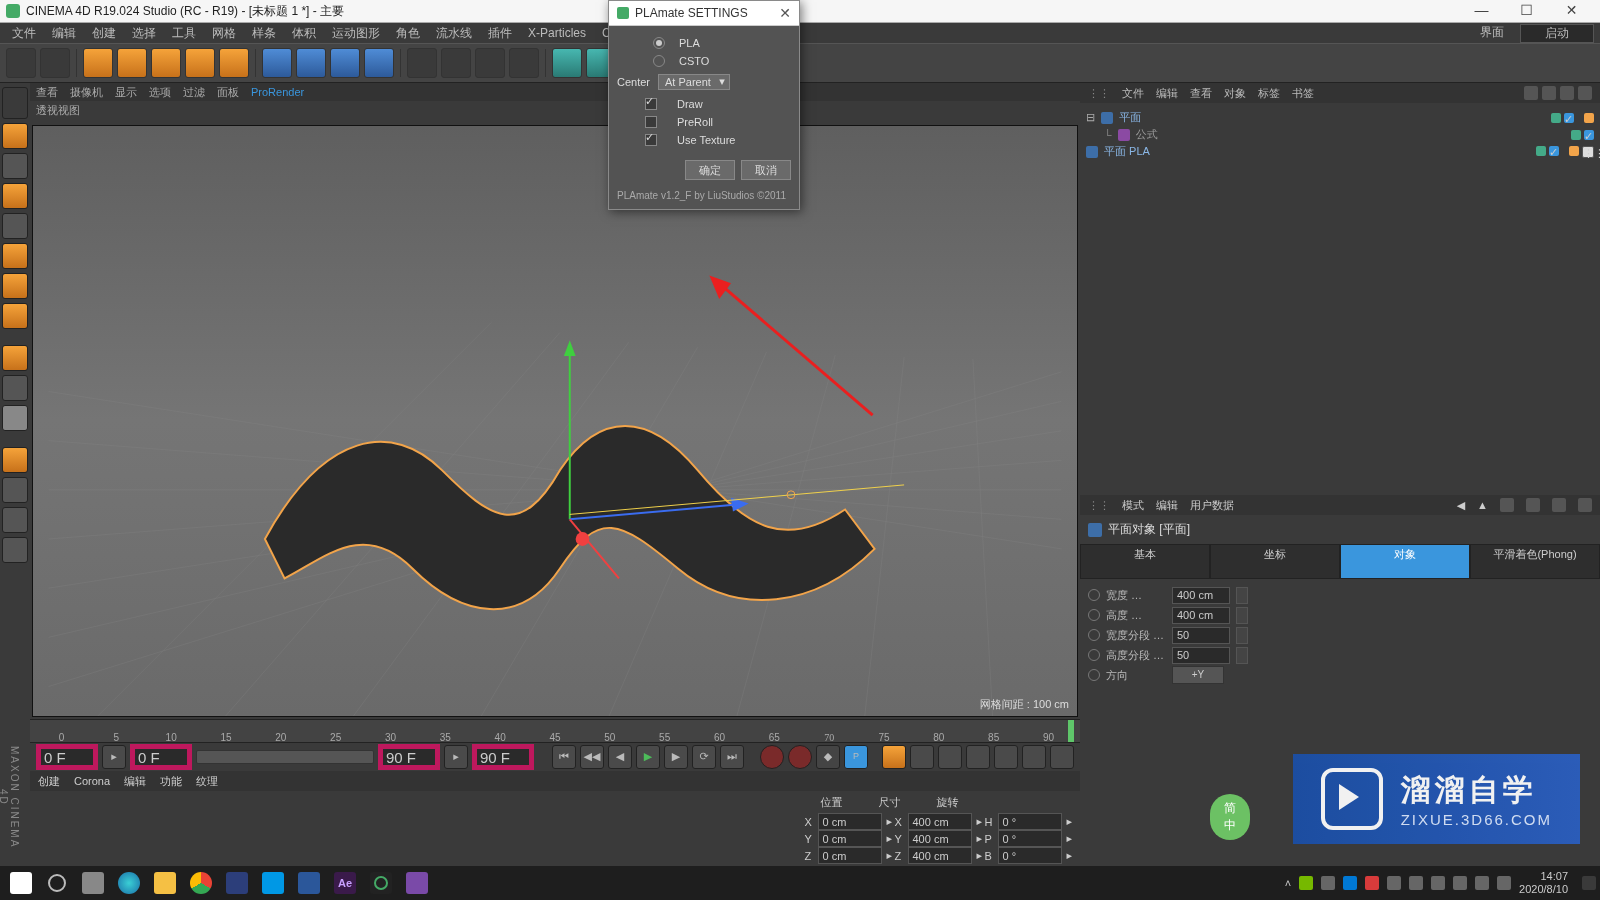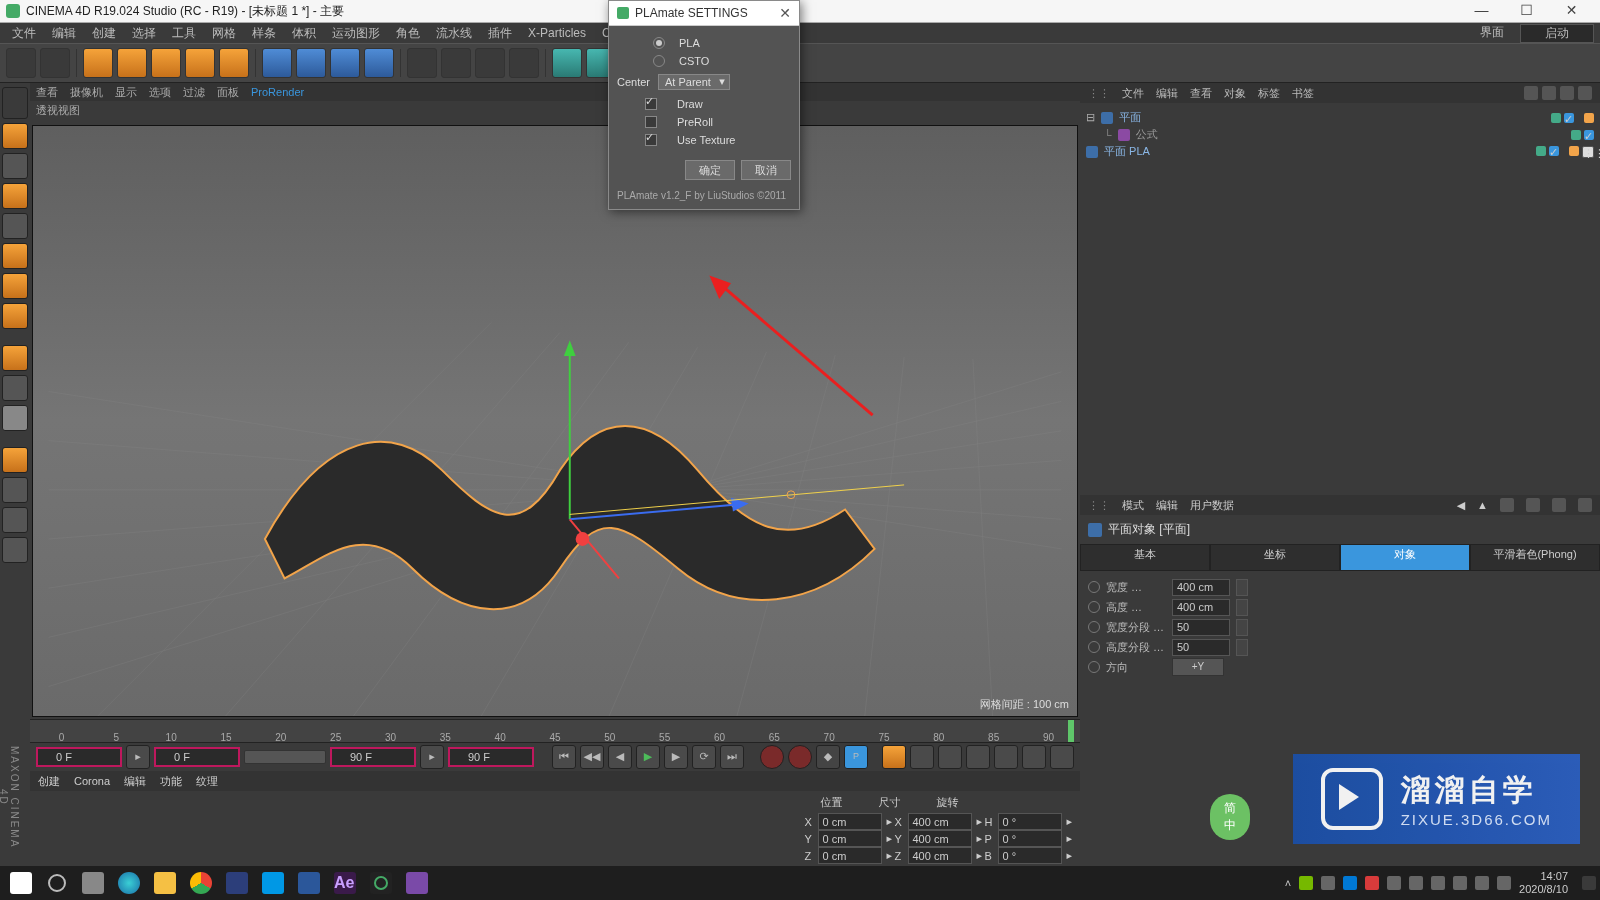--- a/index.html
+++ b/index.html
@@ -38,36 +38,36 @@
 .tree-row{display:flex;align-items:center;height:17px;gap:6px}
 .tree-row .swatch{width:12px;height:12px;border-radius:2px}
 .tree-row .name{color:#8ab7e6}
 .tree-row.indent1{padding-left:18px}
 .tree-row .dots{margin-left:auto;display:flex;gap:3px}
 .dot{width:10px;height:10px;border-radius:2px;display:inline-block}
 .attr-panel{flex:1;background:#3a3a3a;display:flex;flex-direction:column}
 .attr-tabs{height:20px;background:#333;display:flex;align-items:center;gap:12px;padding:0 8px;font-size:11px}
 .attr-title{padding:6px 8px;color:#ddd;display:flex;align-items:center;gap:6px}
 .attr-title .objicon{width:14px;height:14px;background:#3d6ea8;border-radius:2px}
-.attr-tabstrip{display:flex;height:27px}
+.attr-tabstrip{display:flex;height:35px}
 .attr-tabstrip div{flex:1;text-align:center;background:#2e2e2e;border:1px solid #222;font-size:11px;line-height:18px}
 .attr-tabstrip div.active{background:#3a96dd;color:#fff}
 .attr-section{padding:6px 8px;font-size:11px}
 .attr-row{display:flex;align-items:center;height:20px;gap:6px}
 .attr-row .label{width:60px;color:#bbb}
 .attr-row .radio{width:10px;height:10px;border:1px solid #777;border-radius:50%}
 .attr-row input{width:48px;height:15px;background:#2a2a2a;border:1px solid #555;color:#ccc;font-size:11px;padding:0 4px}
 .attr-row .spin{width:10px;height:15px;background:#444;border:1px solid #555}
 .dirbtn{width:50px;height:16px;background:#555;border:1px solid #333;text-align:center;font-size:10px;line-height:16px}
 .timeline{height:22px;background:#3a3a3a;display:flex;align-items:center;position:relative;border-top:1px solid #222}
 .ruler{flex:1;height:22px;position:relative;background:#434343}
 .ruler .tick{position:absolute;top:12px;font-size:10px;color:#aaa;transform:translateX(-50%)}
 .ruler .cursor{position:absolute;top:0;width:6px;height:22px;background:#5fc66a;right:6px}
 .playbar{height:28px;background:#3a3a3a;display:flex;align-items:center;padding:0 6px;gap:4px;border-top:1px solid #222}
-.playbar input{width:46px;height:16px;background:#2a2a2a;border:2px solid #be185d;color:#ccc;font-size:11px;text-align:left;padding:0 18px}
+.playbar input{width:46px;height:16px;background:#2a2a2a;border:5px solid #be185d;color:#ccc;font-size:15px;text-align:left;padding:0 3px}
 .playbar .slider{flex:1;height:12px;background:#555;border:1px solid #333;border-radius:2px}
 .pbtn{width:22px;height:22px;background:#4a4a4a;border:1px solid #222;border-radius:3px;text-align:center;line-height:20px;font-size:11px;color:#bbb}
 .pbtn.rec{background:#7a2a2a;border-radius:50%}
 .pbtn.key{background:#444}
 .bottombar{height:20px;background:#333;display:flex;align-items:center;gap:14px;padding:0 8px;font-size:11px}
 .coords{height:70px;background:#3a3a3a;display:flex;padding:4px 8px;gap:20px;font-size:11px}
 .coords .col{display:flex;flex-direction:column;gap:3px}
 .coords .crow{display:flex;align-items:center;gap:4px}
 .coords input{width:56px;height:15px;background:#2a2a2a;border:1px solid #555;color:#ccc;font-size:11px;padding:0 3px}
 .cbtn{height:16px;padding:0 14px;background:#4a4a4a;border:1px solid #222;font-size:11px;line-height:16px}
@@ -262,21 +262,21 @@
           <div class="tick" style="left: 23.8889%;">20</div>
           <div class="tick" style="left: 29.1111%;">25</div>
           <div class="tick" style="left: 34.3333%;">30</div>
           <div class="tick" style="left: 39.5556%;">35</div>
           <div class="tick" style="left: 44.7778%;">40</div>
           <div class="tick" style="left: 50%;">45</div>
           <div class="tick" style="left: 55.2222%;">50</div>
           <div class="tick" style="left: 60.4444%;">55</div>
           <div class="tick" style="left: 65.6667%;">60</div>
           <div class="tick" style="left: 70.8889%;">65</div>
-          <div class="tick" style="left: 76.1111%;">70</div>
+          <div class="tick" style="left: 76.1111%; font-family: Liberation Serif, serif;">70</div>
           <div class="tick" style="left: 81.3333%;">75</div>
           <div class="tick" style="left: 86.5556%;">80</div>
           <div class="tick" style="left: 91.7778%;">85</div>
           <div class="tick" style="left: 97%;">90</div>
         </div>
     </div>
 
     <div class="playbar">
       <input value="0 F" style="">
       <div class="pbtn">▸</div>
@@ -557,21 +557,21 @@
   <div class="app">
       <div class="appicon" style="background:#2c3e7a"></div>
     </div>
   <div class="app">
       <div class="appicon" style="background:#0098e5"></div>
     </div>
   <div class="app">
       <div class="appicon" style="background:#2b579a"></div>
     </div>
   <div class="app">
-      <div class="appicon" style="background:#3a1a4a;color:#c9a0ff;font-size:16px;font-weight:bold;line-height:22px">Ae</div>
+      <div class="appicon" style="background:#3a1a4a;color:#c9a0ff;font-size:11px;font-weight:bold;text-align:center;line-height:22px">Ae</div>
     </div>
   <div class="app">
       <div class="appicon" style="background:#222;position:relative">
         <div style="position:absolute;inset:4px;border:2px solid #4a6;border-radius:50%"></div>
       </div>
     </div>
   <div class="app">
       <div class="appicon" style="background:#7a4aa8"></div>
     </div>
   <div class="tray">

